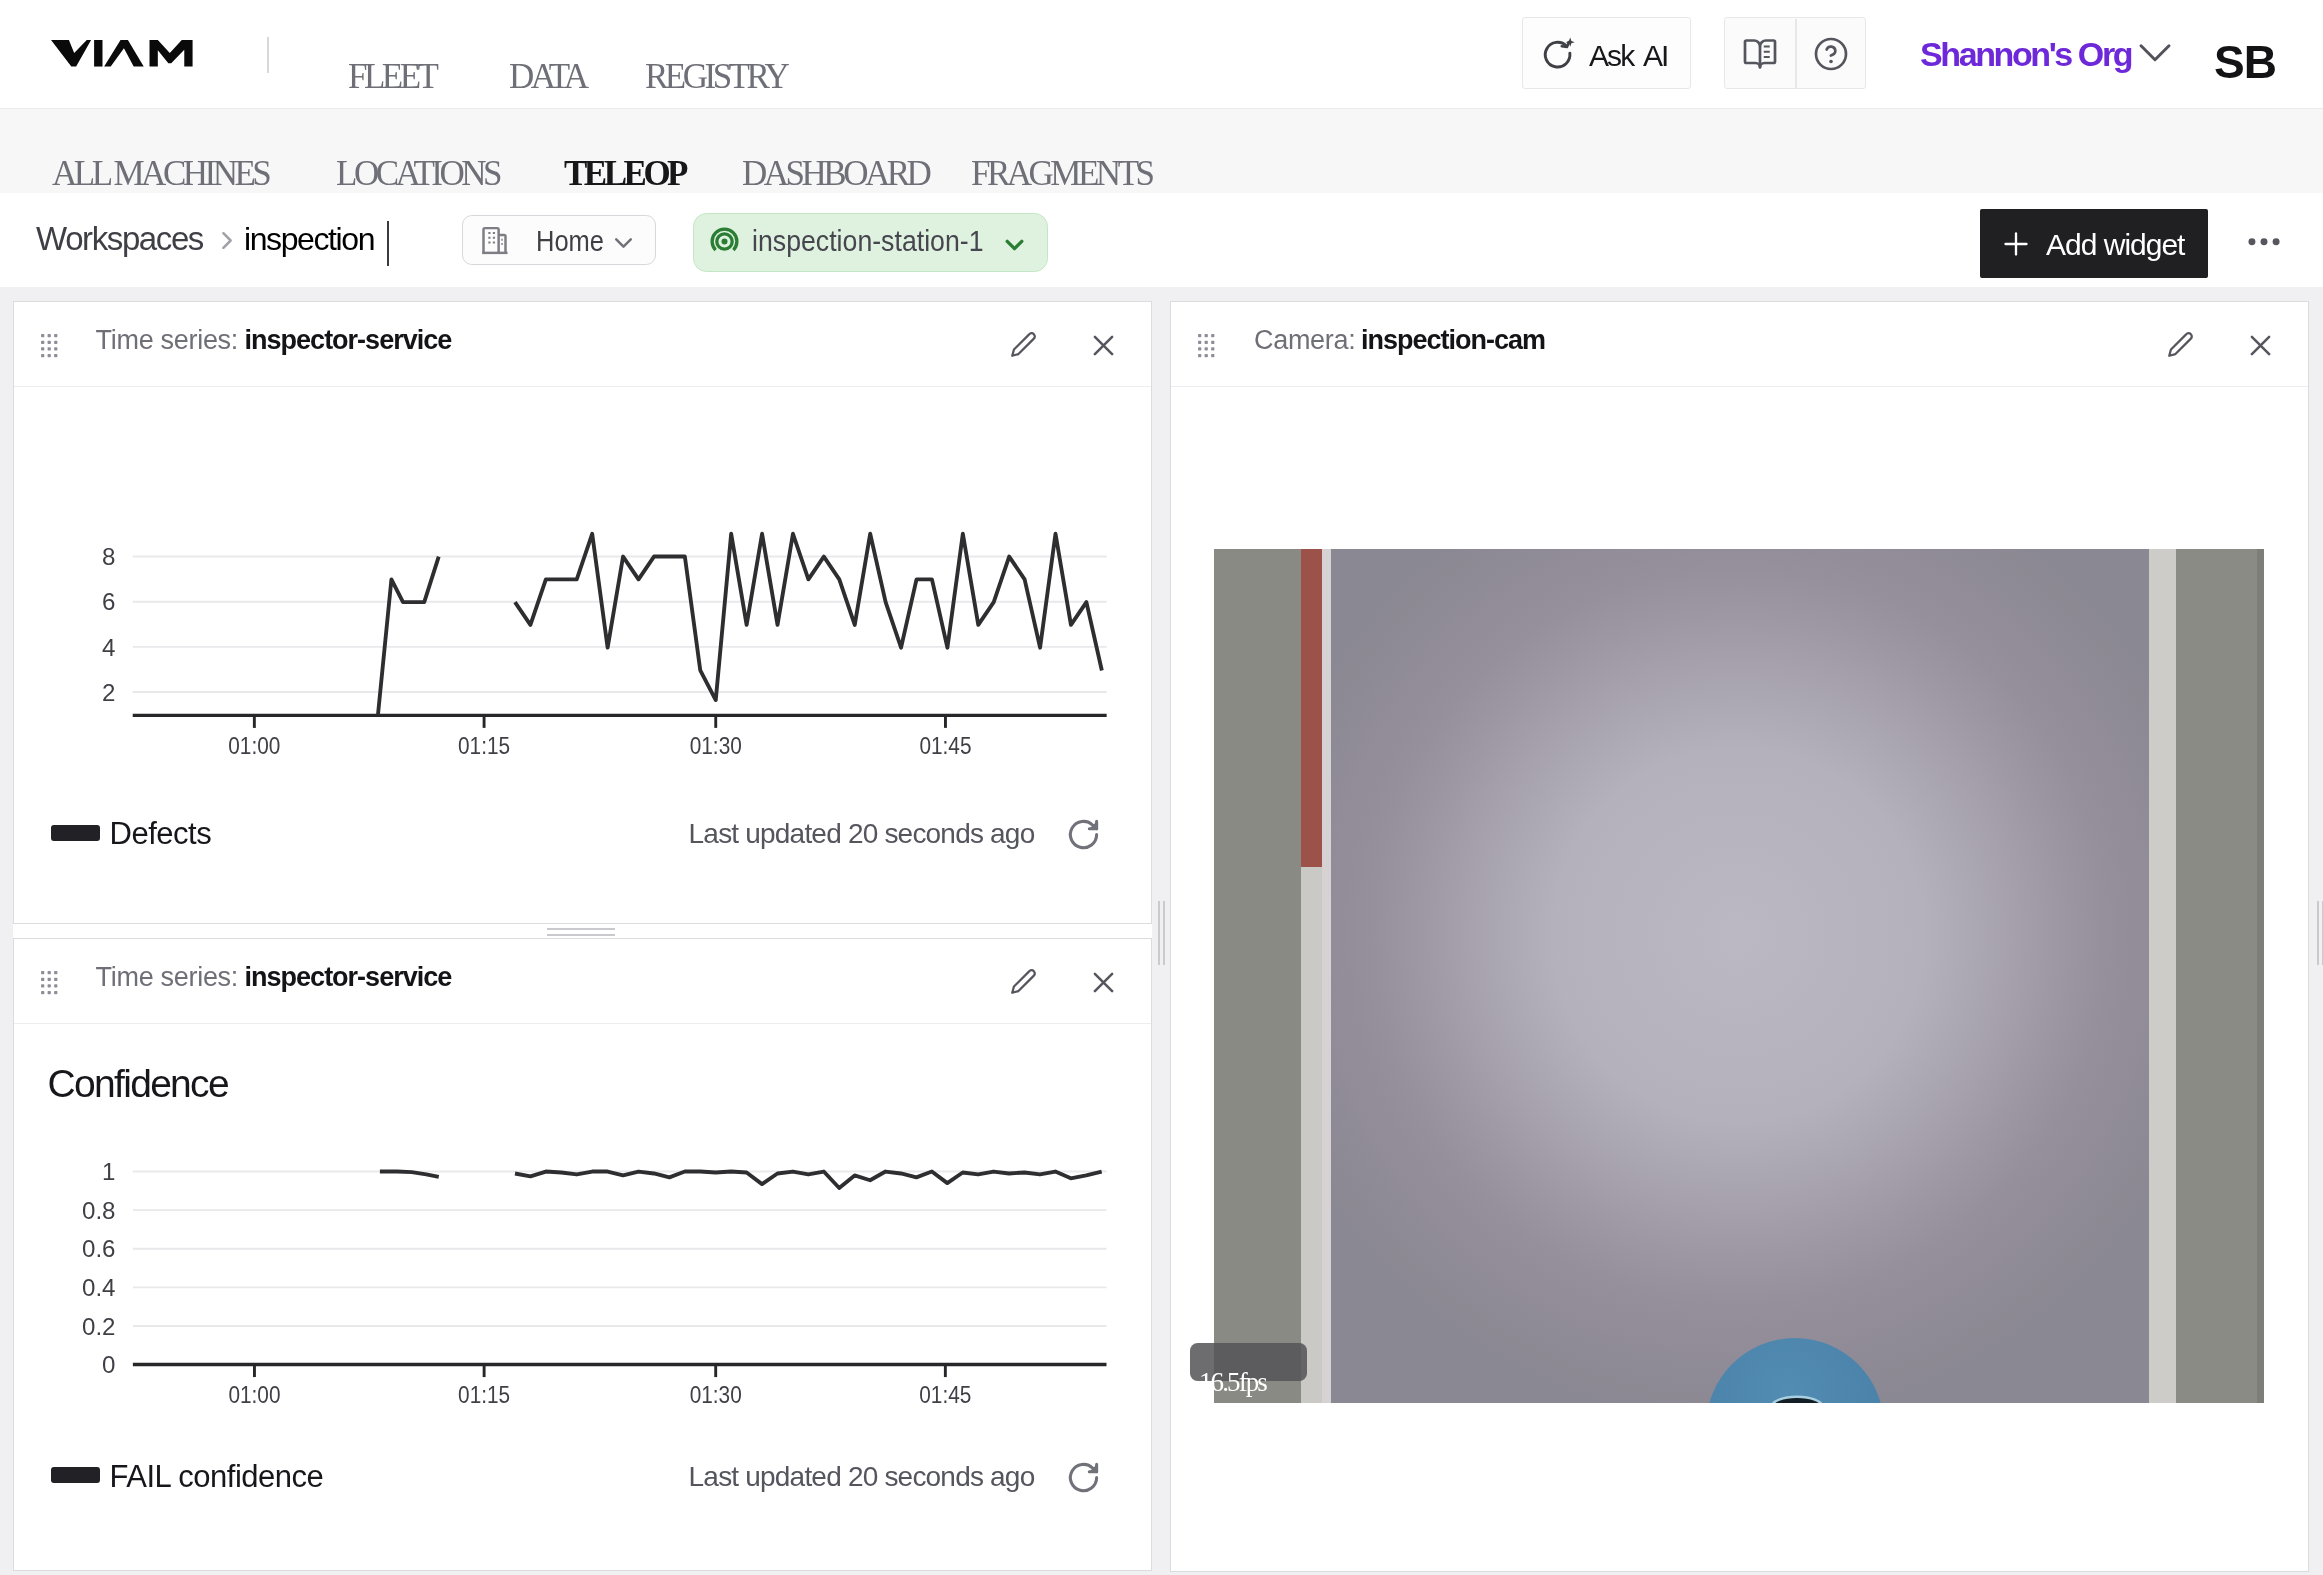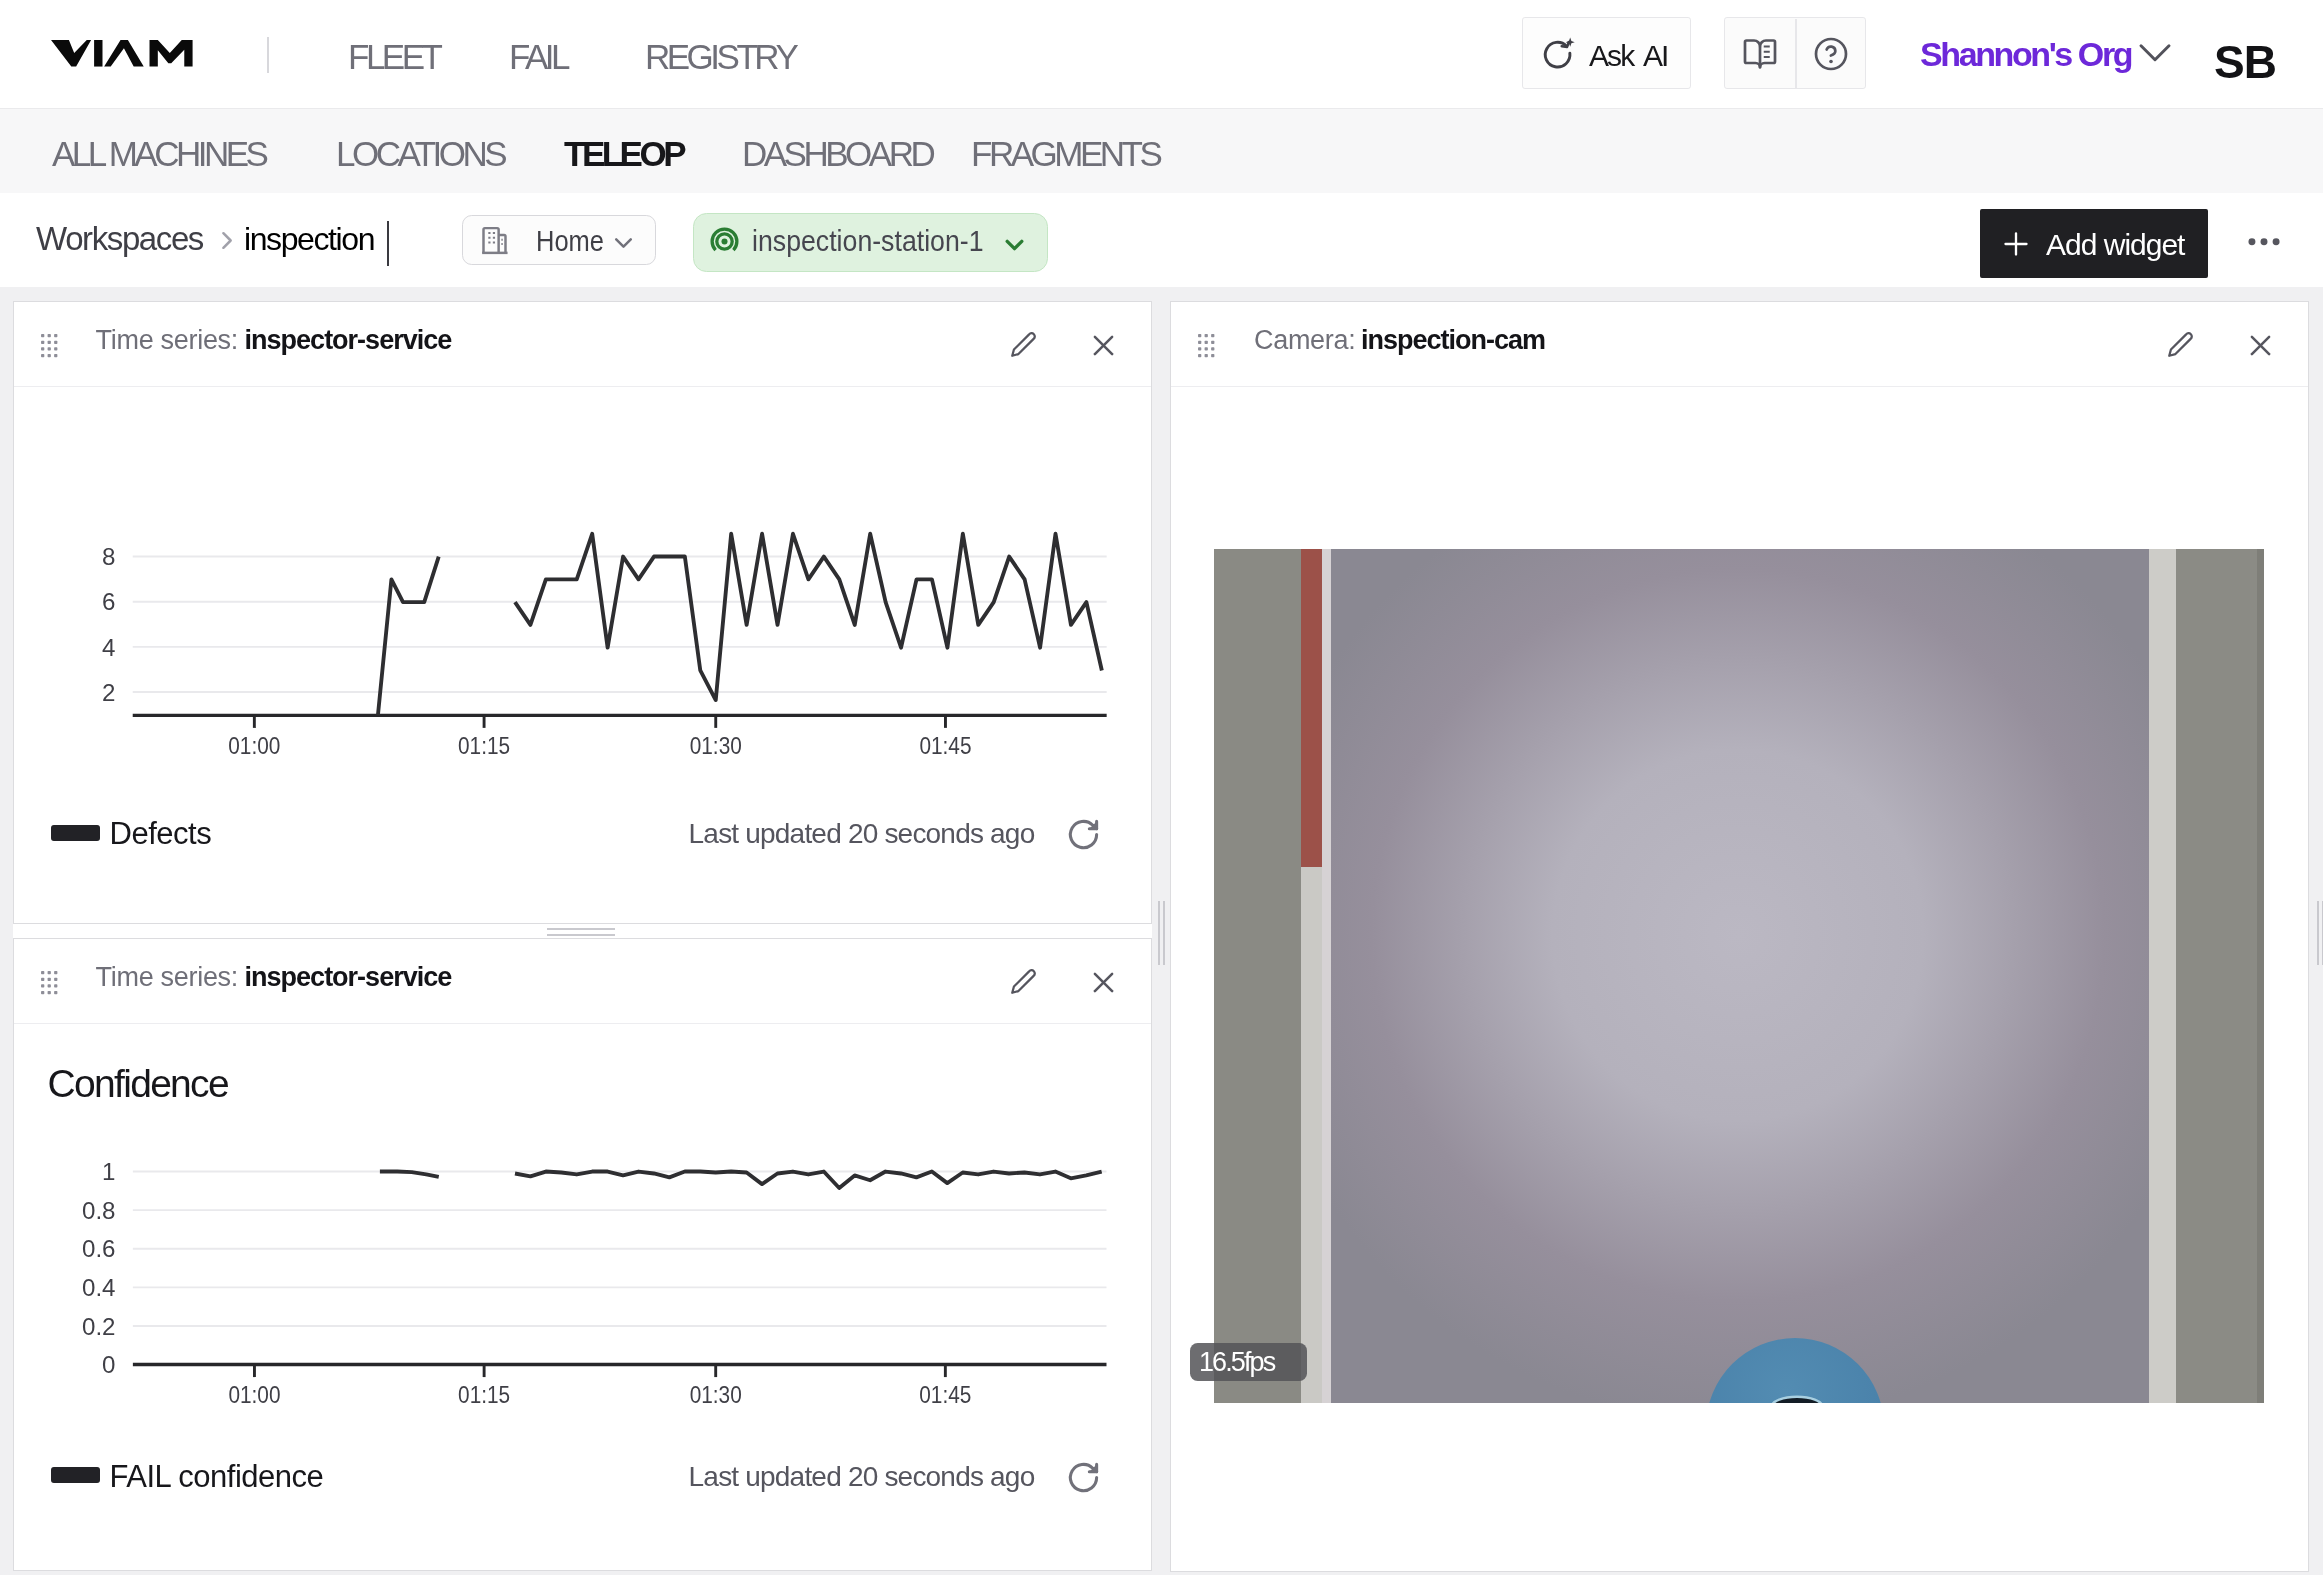--- a/index.html
+++ b/index.html
@@ -1,18 +1,18 @@
 <!DOCTYPE html>
 <html><head><meta charset="utf-8"><title>Viam</title>
 <style>
 * { margin:0; padding:0; box-sizing:border-box; }
 html,body { width:2323px; height:1576px; background:#fff; font-family:"Liberation Sans",sans-serif;
   -webkit-font-smoothing:antialiased; overflow:hidden; }
 .abs { position:absolute; }
-.mono { font-family:Liberation Sans, sans-serif; }
+.mono { font-family:Liberation Serif, serif;margin-top:20px; }
 #topbar { position:absolute; left:0; top:0; width:2323px; height:108px; background:#fff; }
 #tabbar { position:absolute; left:0; top:108px; width:2323px; height:91px; background:#f7f7f8;
   border-top:1.9px solid #eaeaec; border-bottom:1.9px solid #eaeaec; }
 #crumb { position:absolute; left:0; top:193px; width:2323px; height:94px; background:#fff; }
 #main { position:absolute; left:0; top:287px; width:2323px; height:1289px; background:#f0f0f2; }
 .card { position:absolute; background:#fff; border:1.9px solid #dcdcdf; }
 .chead { position:absolute; left:0; top:0; right:0; height:85px; border-bottom:1.9px solid #ededf0; }
 .hlab { position:absolute; top:23px; font-size:27px; letter-spacing:-0.3px; color:#6f6f78; }
 .hname { position:absolute; top:23px; font-size:27px; letter-spacing:-1px; color:#141418; font-weight:bold; }
 .navlink { position:absolute; top:37px; font-size:35px; letter-spacing:-3.5px; color:#6f6f78; }
@@ -28,21 +28,21 @@
   <svg class="abs" style="left:51px;top:40px" width="142" height="28" viewBox="0 0 147 29">
     <g fill="#0a0a0a">
       <polygon points="0,0 18.5,0 24,13.5 37,0 41.5,0 26,27.5 21,27.5"></polygon>
       <polygon points="44.6,0 53.3,0 53.3,27.5 44.6,27.5"></polygon>
       <polygon points="72,0 79.6,0 96,27.5 85.6,27.5 75.5,8.5 61.8,27.5 55,27.5"></polygon>
       <polygon points="102,0 110.6,0 123,13.5 135.4,0 146.6,0 146.6,27.5 138,27.5 138,10 124.5,24 121.5,24 110.6,10.5 110.6,27.5 102,27.5"></polygon>
     </g>
   </svg>
   <div class="abs" style="left:267px;top:37px;width:1.9px;height:36px;background:#d8d8dc"></div>
   <span class="navlink mono" style="left:348px">FLEET</span>
-  <span class="navlink mono" style="left:509px">FAIL</span>
+  <span class="navlink mono" style="left:509px">DATA</span>
   <span class="navlink mono" style="left:645px">REGISTRY</span>
 
   <div class="abs" style="left:1522px;top:17.4px;width:169px;height:72px;border:1.9px solid #e7e7ea;background:#fdfdfd;border-radius:2.9px"></div>
   <svg class="abs" style="left:1538px;top:35px" width="39" height="39" viewBox="0 0 24 24" fill="none" stroke="#3f3f46" stroke-width="1.8" stroke-linecap="round">
     <path d="M17.6 6.9 A7.6 7.6 0 1 0 19.6 11.2"></path>
     <path d="M17.9 7.3 l-3.3 -0.4 M17.9 7.3 l1.1 -2.9" stroke-width="1.6"></path>
     <path d="M19.8 1.6l.75 2.05 2.05.75-2.05.75-.75 2.05-.75-2.05-2.05-.75 2.05-.75z" fill="#3f3f46" stroke="none"></path>
   </svg>
   <span class="abs" style="left:1589px;top:39px;font-size:30px;letter-spacing:-1.9px;word-spacing:4.8px;color:#18181b">Ask AI</span>
 

